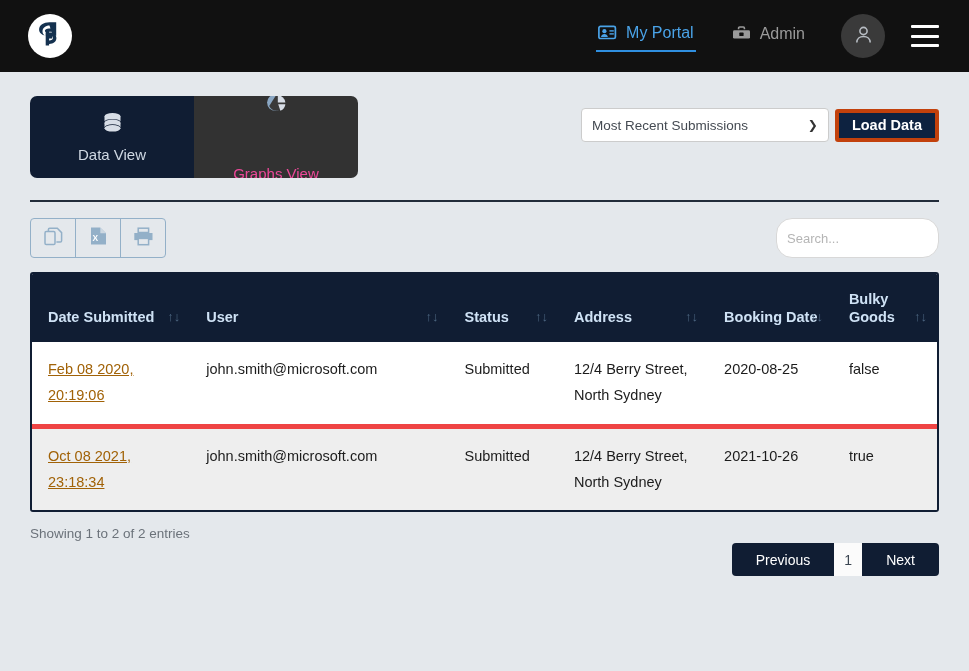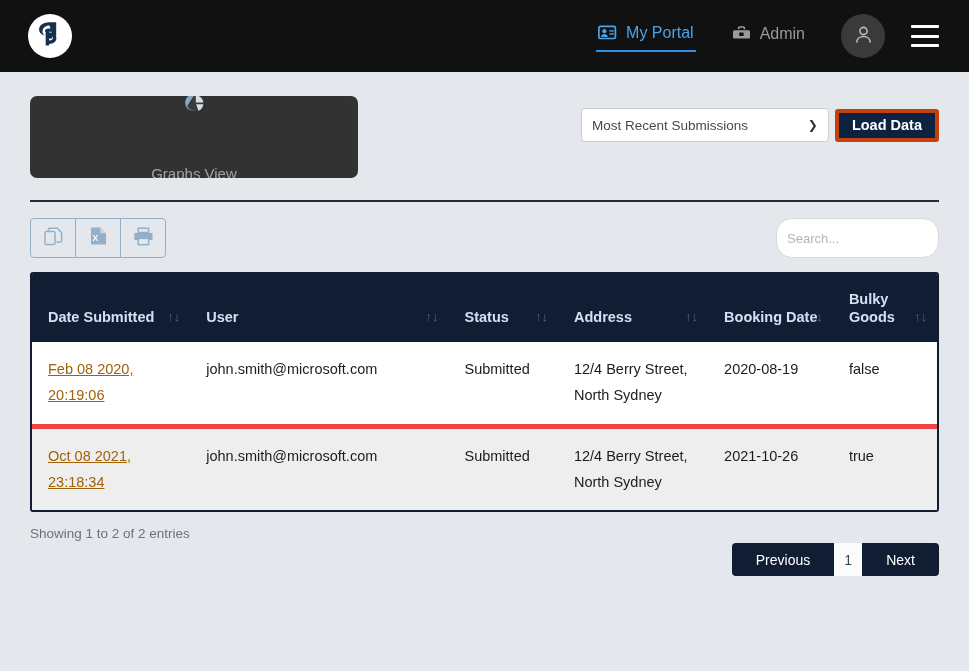--- a/index.html
+++ b/index.html
@@ -82,21 +82,21 @@
   .tab {
     flex: 1;
     height: 82px;
     display: flex; flex-direction: column;
     align-items: center; justify-content: center;
     gap: 9px;
     cursor: pointer;
     font-size: 15px;
   }
   .tab.sel { background: #101d33; color: #cfd8e3; }
-  .tab.unsel { background: #323232; color: #a3a3a3; gap: 48px; }
+  .tab.unsel { background: #323232; color: #ec4899; gap: 48px; }
 
   .loadrow {
     margin-left: auto;
     display: flex;
     align-items: center;
     padding-top: 12px;
   }
   .selectbox {
     width: 248px; height: 34px;
     background: #ffffff;
@@ -296,20 +296,34 @@
     </div>
 
   </div>
 </div>
 
 <div class="page">
 
   <div class="toprow">
 
     <div class="tabs">
+      <div class="tab sel">
+        <span>
+          <svg width="23" height="22" viewBox="0 0 23 22" aria-hidden="true">
+            <ellipse cx="11.5" cy="4.4" rx="8" ry="3.3" fill="#d7dde6"></ellipse>
+            <path d="M3.5 4.4v4.2c0 1.8 3.6 3.3 8 3.3s8-1.5 8-3.3V4.4" fill="#d7dde6"></path>
+            <path d="M3.5 10.2v4.2c0 1.8 3.6 3.3 8 3.3s8-1.5 8-3.3v-4.2" fill="#d7dde6"></path>
+            <ellipse cx="11.5" cy="10.2" rx="8" ry="3.3" fill="#101d33"></ellipse>
+            <ellipse cx="11.5" cy="10.9" rx="8" ry="3.3" fill="#d7dde6"></ellipse>
+            <ellipse cx="11.5" cy="15.6" rx="8" ry="3.3" fill="#101d33"></ellipse>
+            <ellipse cx="11.5" cy="16.3" rx="8" ry="3.3" fill="#d7dde6"></ellipse>
+          </svg>
+        </span>
+        <span>Data View</span>
+      </div>
       <div class="tab unsel">
         <span>
           <svg width="23" height="22" viewBox="0 0 23 22" aria-hidden="true">
             <circle cx="10.3" cy="10.6" r="8.2" fill="#8aa7c4"></circle>
             <path d="M11.6 2.4a8.2 8.2 0 0 1 0 16.4 8.2 8.2 0 0 1-7.4-4.7z" fill="#3a3a3a"></path>
             <path d="M12.8 3.2a8.2 8.2 0 0 1 7.6 7.4h-7.6z" fill="#d7dde6"></path>
             <path d="M13.2 12.2h7.2a8.2 8.2 0 0 1-5 6.6z" fill="#d7dde6"></path>
           </svg>
         </span>
         <span>Graphs View</span>
@@ -397,21 +411,21 @@
         </tr>
       </thead>
       <tbody>
         <tr class="odd">
           <td>
             <a>Feb 08 2020, 20:19:06</a>
           </td>
           <td>john.smith@microsoft.com</td>
           <td>Submitted</td>
           <td>12/4 Berry Street, North Sydney</td>
-          <td>2020-08-19</td>
+          <td>2020-08-25</td>
           <td>false</td>
         </tr>
         <tr class="even">
           <td>
             <a>Oct 08 2021, 23:18:34</a>
           </td>
           <td>john.smith@microsoft.com</td>
           <td>Submitted</td>
           <td>12/4 Berry Street, North Sydney</td>
           <td>2021-10-26</td>

